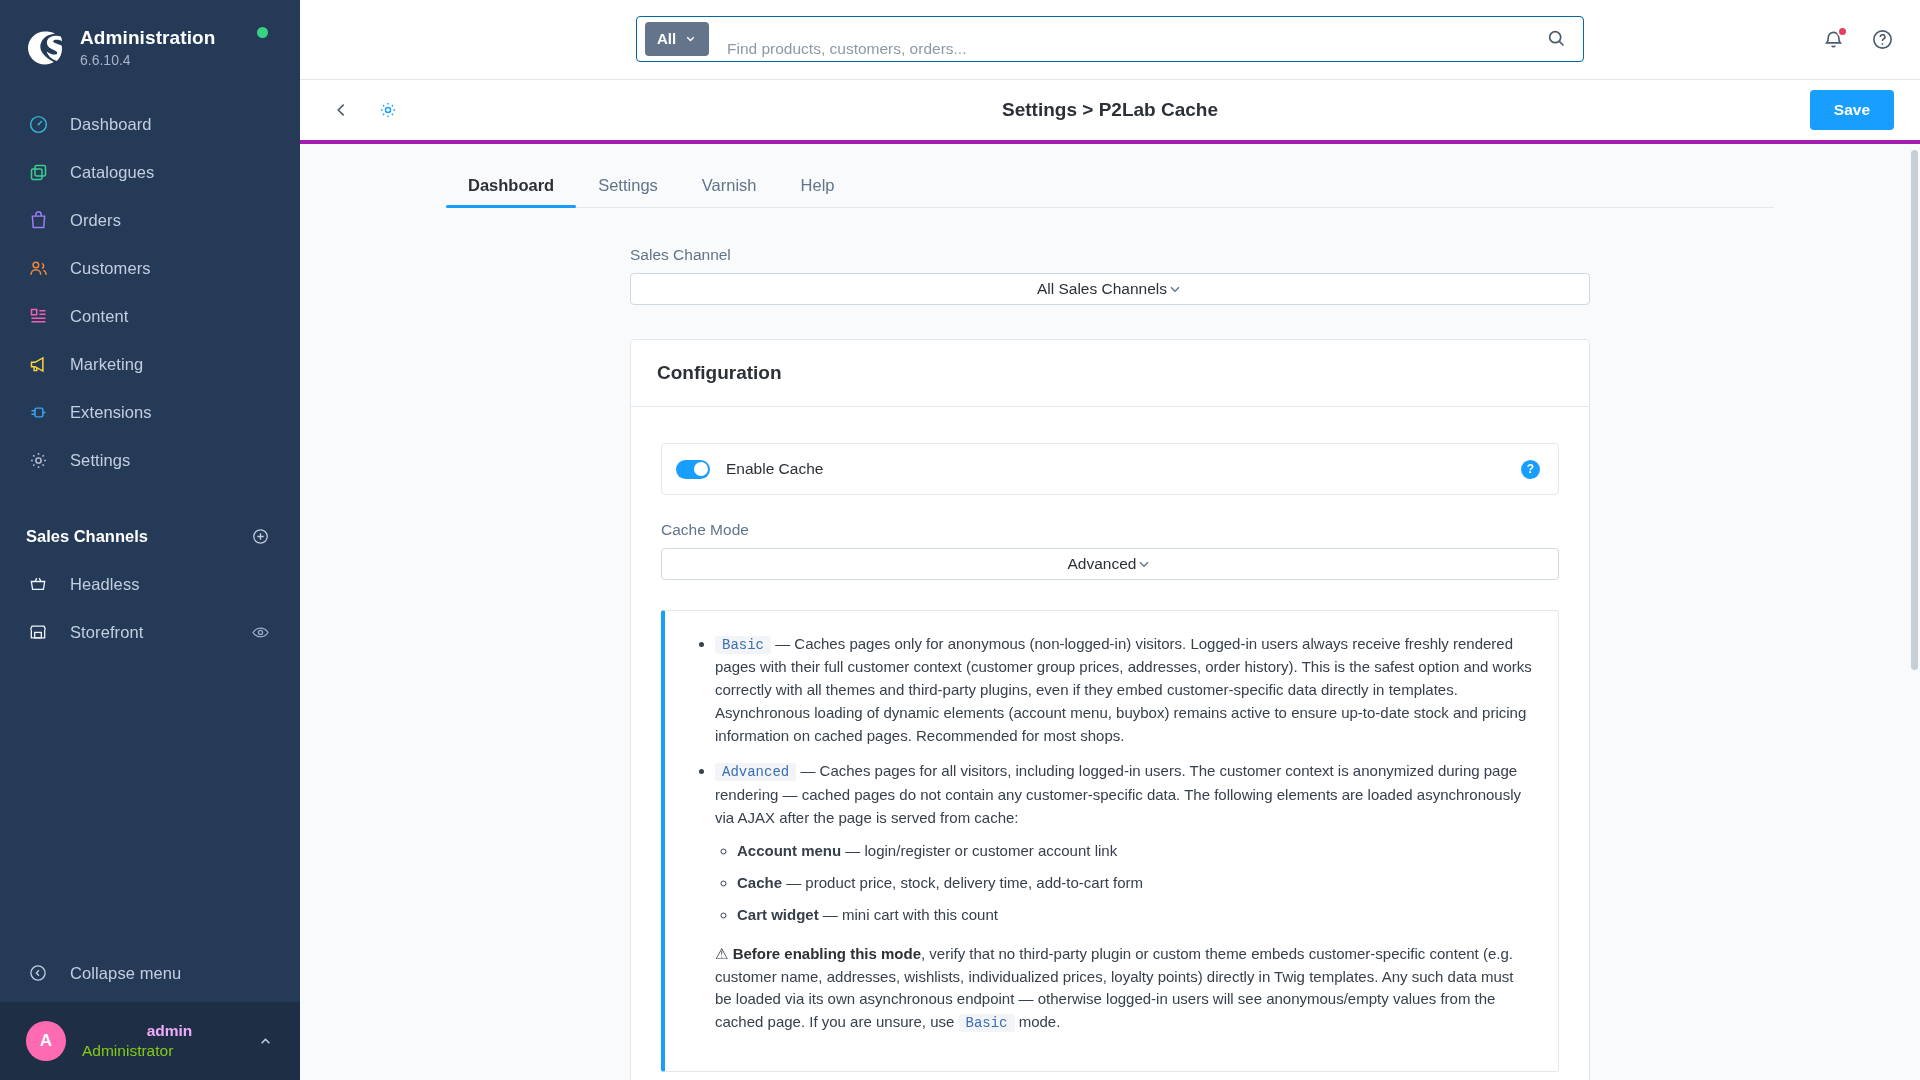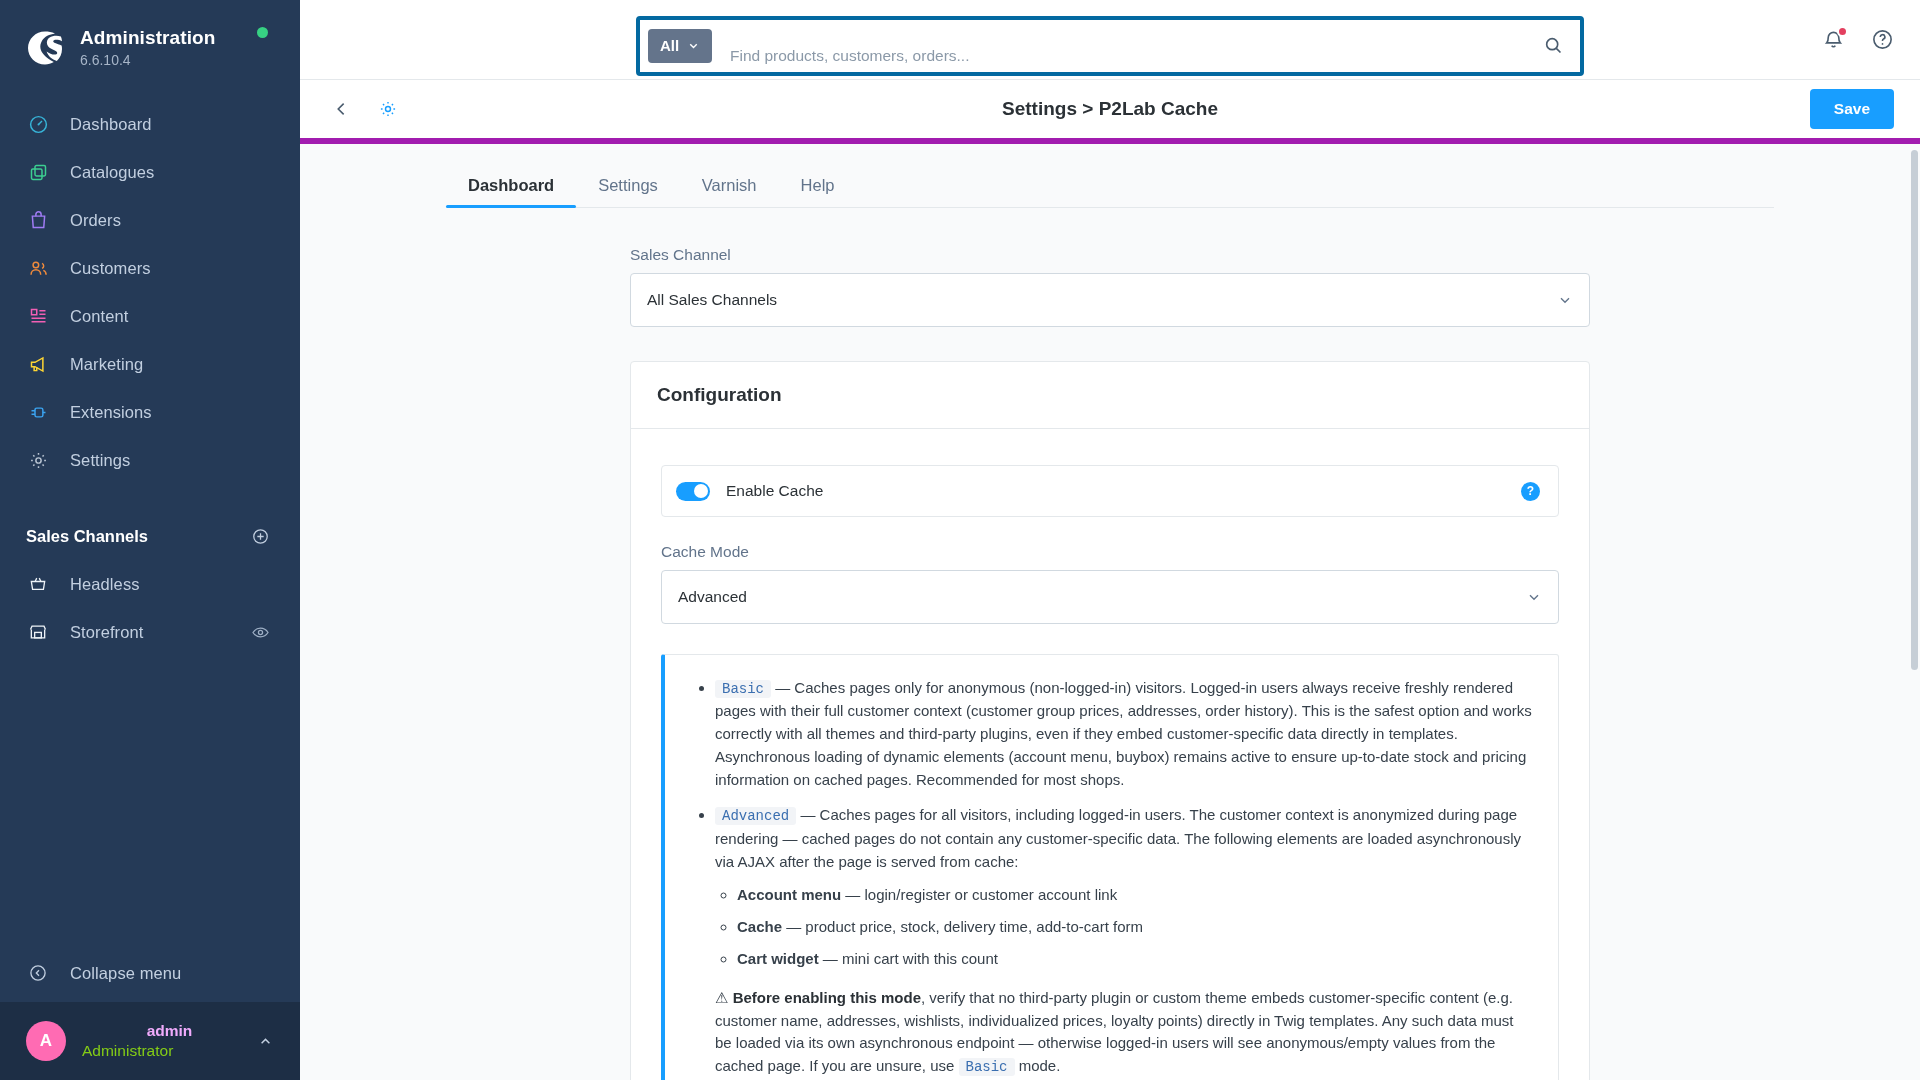--- a/index.html
+++ b/index.html
@@ -94,21 +94,21 @@
     background: #fff;
     border-bottom: 1px solid #e4e8eb;
     display: flex; align-items: center;
     position: relative;
   }
   .search-wrap {
     position: absolute; left: 50%; transform: translateX(-50%);
     width: 948px; height: 48px;
   }
   .search-box {
-    height: 60px; border: 4px solid #0369a1; border-radius: 4px;
+    height: 46px; border: 1px solid #0369a1; border-radius: 4px;
     background: #fff; display: flex; align-items: center;
     padding: 0 12px 0 8px;
   }
   .search-scope {
     background: #64748b; color: #fff; border-radius: 4px;
     height: 34px; min-width: 64px; padding: 0 10px;
     display: flex; align-items: center; justify-content: center; gap: 8px;
     font-size: 15px; font-weight: bold; cursor: pointer;
   }
   .search-input {
@@ -124,21 +124,21 @@
   .icon-btn { position: relative; cursor: pointer; color: #4a5c6e; display: flex; align-items: center; }
   .notif-dot {
     position: absolute; top: -2px; right: -3px;
     width: 11px; height: 11px; border-radius: 50%;
     background: #e3405f; border: 2px solid #fff;
   }
 
   .smartbar {
     height: 64px; flex: 0 0 64px;
     background: #fff;
-    border-bottom: 6px solid #a21caf;
+    border-bottom: 4px solid #a21caf;
     display: flex; align-items: center;
     padding: 0 26px 0 26px;
     position: relative;
   }
   .sb-back { color: #4a5c6e; cursor: pointer; display: flex; align-items: center; padding: 6px; }
   .sb-gear { color: #189eff; cursor: pointer; display: flex; align-items: center; padding: 6px; margin-left: 14px; }
   .smart-title {
     position: absolute; left: 50%; transform: translateX(-50%);
     font-size: 19px; font-weight: bold; color: #2b3136; white-space: nowrap;
   }
@@ -173,23 +173,23 @@
   .tab.active { color: #2b3136; font-weight: bold; }
   .tab.active::after {
     content: ""; position: absolute; left: 0; right: 0; bottom: -1px;
     height: 3px; background: #189eff; border-radius: 2px;
   }
 
   .page-body { width: 960px; margin: 38px auto 0 auto; }
 
   .field-label { font-size: 15.5px; color: #62748b; margin-bottom: 9px; }
   .select-ctl {
-    height: 54px; background: #fff;
+    height: 32px; background: #fff;
     border: 1px solid #d1d9e0; border-radius: 4px;
-    display: flex; align-items: center; justify-content: space-between;
+    display: flex; align-items: center; justify-content: center;
     padding: 0 16px; cursor: pointer;
     font-size: 15.5px; color: #2b3136;
   }
   .select-ctl .chev { color: #62748b; display: flex; align-items: center; }
 
   .card {
     margin-top: 34px;
     background: #fff; border: 1px solid #e4e8eb; border-radius: 4px;
   }
   .card-head {

